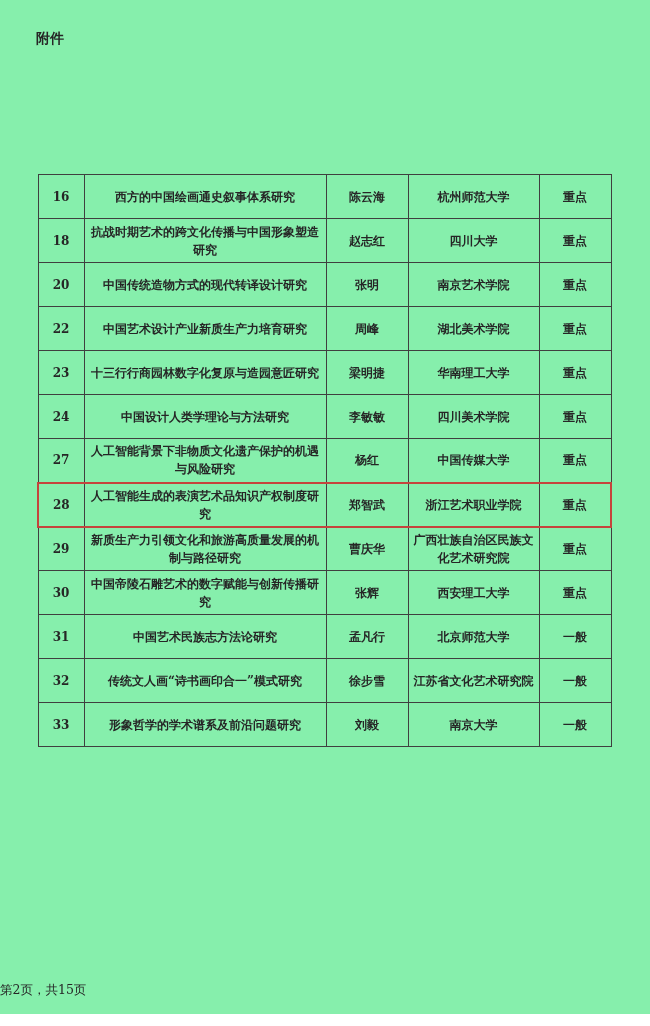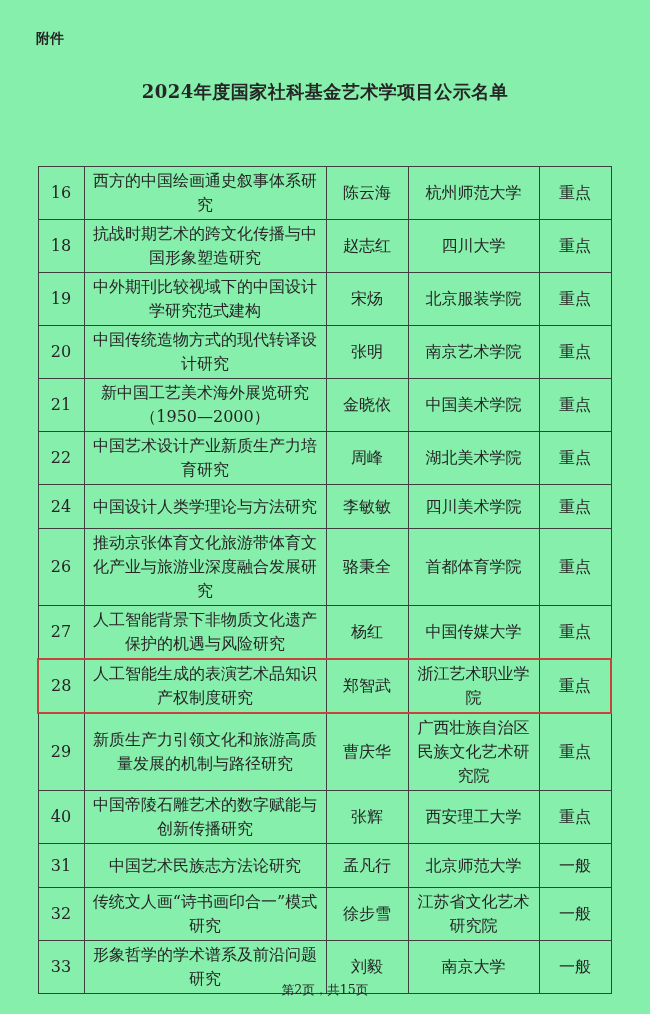--- a/index.html
+++ b/index.html
@@ -30,57 +30,57 @@
   .doc-title {
     position: absolute;
     left: 0; right: 0; top: 80px;
     text-align: center;
     font-size: 18px;
     font-weight: bold;
     letter-spacing: 0.5px;
   }
   table.projects {
     position: absolute;
-    left: 37px; top: 166px;
+    left: 37px; top: 174px;
     width: 573px;
     border-collapse: collapse;
     table-layout: fixed;
-    font-size: 16px;
+    font-size: 12px;
+    font-weight: bold;
   }
   table.projects tr { height: 44px; }
   table.projects td {
     border: 1px solid var(--table-border);
     padding: 2px 4px;
     line-height: 1.5;
     vertical-align: middle;
     overflow: hidden;
   }
   td.num, td.center { text-align: center; }
   td.title { text-align: center; padding-left: 7px; padding-right: 4px; }
   tr.highlighted td {
     border-top: 2px solid var(--highlight-red);
     border-bottom: 2px solid var(--highlight-red);
   }
   tr.highlighted td:first-child { border-left: 2px solid var(--highlight-red); }
   tr.highlighted td:last-child  { border-right: 2px solid var(--highlight-red); }
   .page-footer {
     position: absolute;
     left: 0; right: 0; top: 982px;
-    text-align: center;
+    text-align: left;
     font-size: 12.5px;
   }
 </style>
 </head>
 <body>
 
 <div class="page">
 
   <div class="attachment-label">附件</div>
 
-  <div class="doc-title">2024年度国家社科基金艺术学项目公示名单</div>
 
   <table class="projects">
     <colgroup>
       <col style="width:46px">
       <col style="width:242px">
       <col style="width:82px">
       <col style="width:131px">
       <col style="width:72px">
     </colgroup>
     <tbody>
@@ -92,59 +92,45 @@
           <td class="center">重点</td>
         </tr>
         <tr>
           <td class="num">18</td>
           <td class="title">抗战时期艺术的跨文化传播与中国形象塑造研究</td>
           <td class="center">赵志红</td>
           <td class="center">四川大学</td>
           <td class="center">重点</td>
         </tr>
         <tr>
-          <td class="num">19</td>
-          <td class="title">中外期刊比较视域下的中国设计学研究范式建构</td>
-          <td class="center">宋炀</td>
-          <td class="center">北京服装学院</td>
-          <td class="center">重点</td>
-        </tr>
-        <tr>
           <td class="num">20</td>
           <td class="title">中国传统造物方式的现代转译设计研究</td>
           <td class="center">张明</td>
           <td class="center">南京艺术学院</td>
-          <td class="center">重点</td>
-        </tr>
-        <tr>
-          <td class="num">21</td>
-          <td class="title">新中国工艺美术海外展览研究（1950—2000）</td>
-          <td class="center">金晓依</td>
-          <td class="center">中国美术学院</td>
           <td class="center">重点</td>
         </tr>
         <tr>
           <td class="num">22</td>
           <td class="title">中国艺术设计产业新质生产力培育研究</td>
           <td class="center">周峰</td>
           <td class="center">湖北美术学院</td>
           <td class="center">重点</td>
         </tr>
         <tr>
+          <td class="num">23</td>
+          <td class="title">十三行行商园林数字化复原与造园意匠研究</td>
+          <td class="center">梁明捷</td>
+          <td class="center">华南理工大学</td>
+          <td class="center">重点</td>
+        </tr>
+        <tr>
           <td class="num">24</td>
           <td class="title">中国设计人类学理论与方法研究</td>
           <td class="center">李敏敏</td>
           <td class="center">四川美术学院</td>
-          <td class="center">重点</td>
-        </tr>
-        <tr>
-          <td class="num">26</td>
-          <td class="title">推动京张体育文化旅游带体育文化产业与旅游业深度融合发展研究</td>
-          <td class="center">骆秉全</td>
-          <td class="center">首都体育学院</td>
           <td class="center">重点</td>
         </tr>
         <tr>
           <td class="num">27</td>
           <td class="title">人工智能背景下非物质文化遗产保护的机遇与风险研究</td>
           <td class="center">杨红</td>
           <td class="center">中国传媒大学</td>
           <td class="center">重点</td>
         </tr>
         <tr class="highlighted">
@@ -155,21 +141,21 @@
           <td class="center">重点</td>
         </tr>
         <tr>
           <td class="num">29</td>
           <td class="title">新质生产力引领文化和旅游高质量发展的机制与路径研究</td>
           <td class="center">曹庆华</td>
           <td class="center">广西壮族自治区民族文化艺术研究院</td>
           <td class="center">重点</td>
         </tr>
         <tr>
-          <td class="num">40</td>
+          <td class="num">30</td>
           <td class="title">中国帝陵石雕艺术的数字赋能与创新传播研究</td>
           <td class="center">张辉</td>
           <td class="center">西安理工大学</td>
           <td class="center">重点</td>
         </tr>
         <tr>
           <td class="num">31</td>
           <td class="title">中国艺术民族志方法论研究</td>
           <td class="center">孟凡行</td>
           <td class="center">北京师范大学</td>

